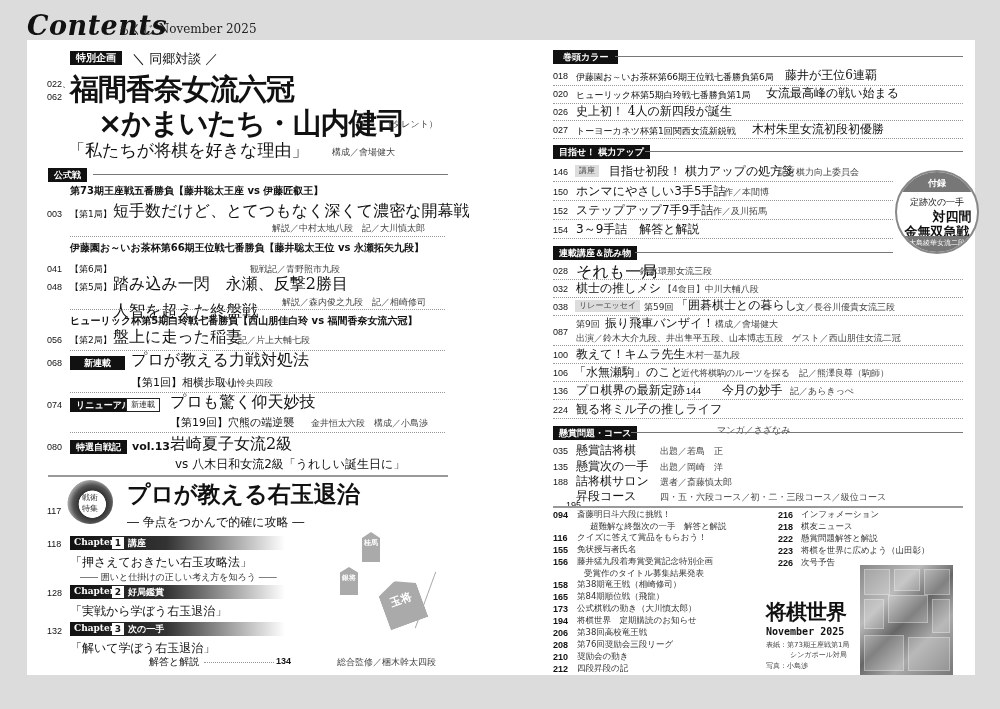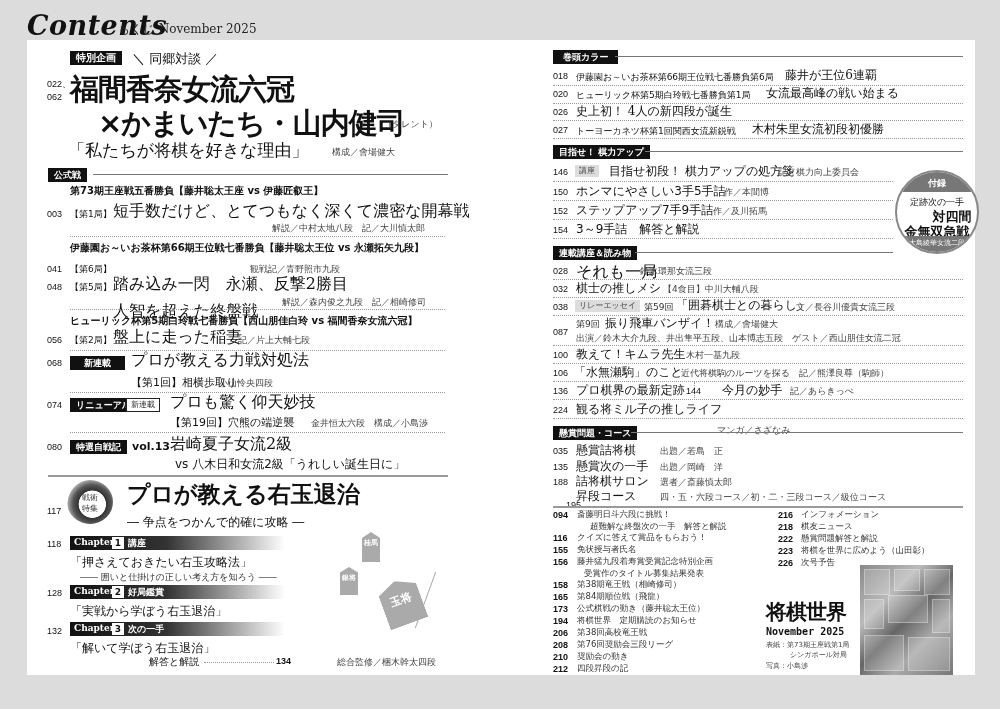--- a/index.html
+++ b/index.html
@@ -304,21 +304,21 @@
   <span class="abs pg" style="left:553px;top:545px;font-weight:bold;">155</span>
   <span class="abs" style="left:577px;top:544px;font-size:8.5px;color:#333;">免状授与者氏名</span>
   <span class="abs pg" style="left:553px;top:557px;font-weight:bold;">156</span>
   <span class="abs" style="left:577px;top:556px;font-size:8.5px;color:#333;">藤井猛九段着寿賞受賞記念特別企画</span>
   <span class="abs" style="left:584px;top:568px;font-size:8.5px;color:#333;">受賞作のタイトル募集結果発表</span>
   <span class="abs pg" style="left:553px;top:580px;font-weight:bold;">158</span>
   <span class="abs" style="left:577px;top:579px;font-size:8.5px;color:#333;">第38期竜王戦（相崎修司）</span>
   <span class="abs pg" style="left:553px;top:592px;font-weight:bold;">165</span>
   <span class="abs" style="left:577px;top:591px;font-size:8.5px;color:#333;">第84期順位戦（飛龍）</span>
   <span class="abs pg" style="left:553px;top:604px;font-weight:bold;">173</span>
-  <span class="abs" style="left:577px;top:603px;font-size:8.5px;color:#333;">公式棋戦の動き（藤井聡太王位）</span>
+  <span class="abs" style="left:577px;top:603px;font-size:8.5px;color:#333;">公式棋戦の動き（大川慎太郎）</span>
   <span class="abs pg" style="left:553px;top:616px;font-weight:bold;">194</span>
   <span class="abs" style="left:577px;top:615px;font-size:8.5px;color:#333;">将棋世界　定期購読のお知らせ</span>
   <span class="abs pg" style="left:553px;top:628px;font-weight:bold;">206</span>
   <span class="abs" style="left:577px;top:627px;font-size:8.5px;color:#333;">第38回高校竜王戦</span>
   <span class="abs pg" style="left:553px;top:640px;font-weight:bold;">208</span>
   <span class="abs" style="left:577px;top:639px;font-size:8.5px;color:#333;">第76回奨励会三段リーグ</span>
   <span class="abs pg" style="left:553px;top:652px;font-weight:bold;">210</span>
   <span class="abs" style="left:577px;top:651px;font-size:8.5px;color:#333;">奨励会の動き</span>
   <span class="abs pg" style="left:553px;top:664px;font-weight:bold;">212</span>
   <span class="abs" style="left:577px;top:663px;font-size:8.5px;color:#333;">四段昇段の記</span>

